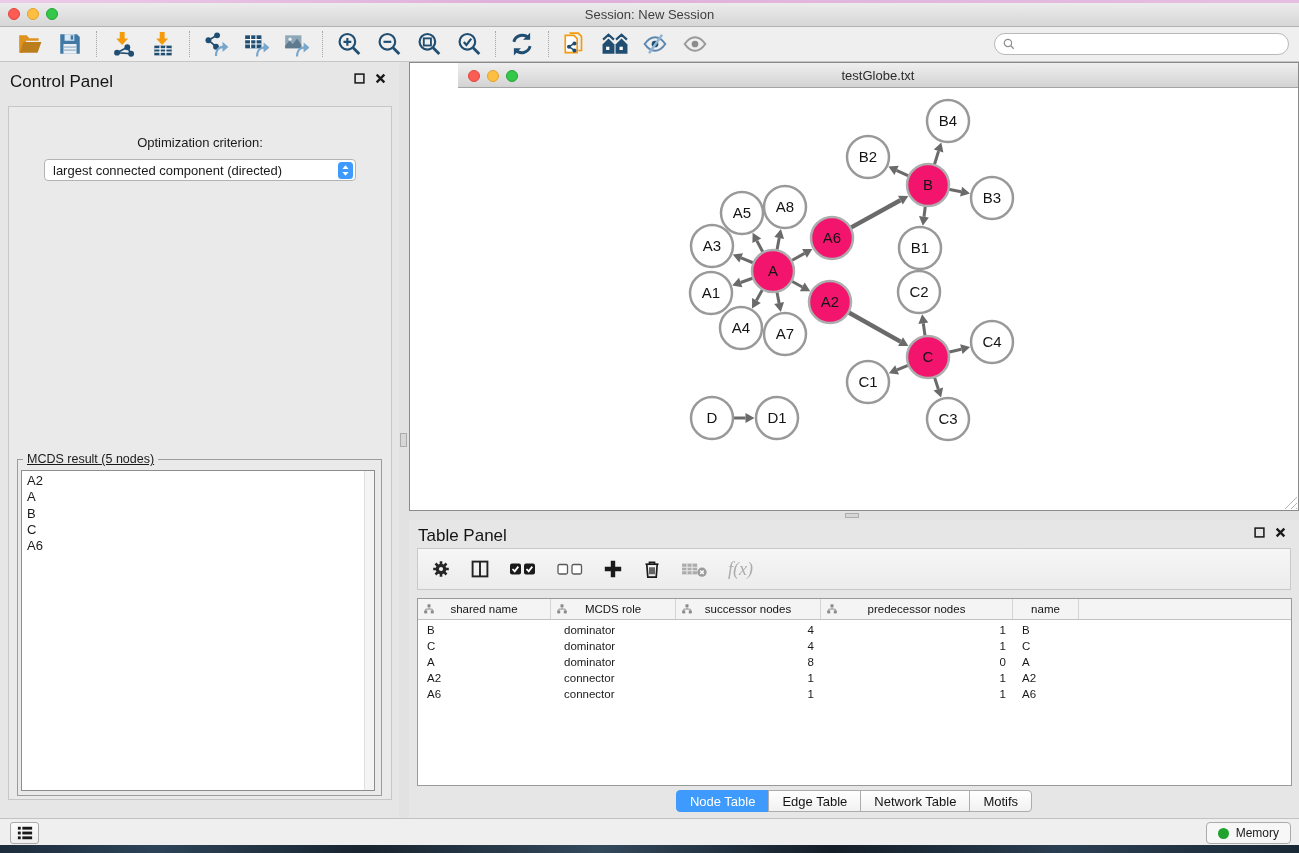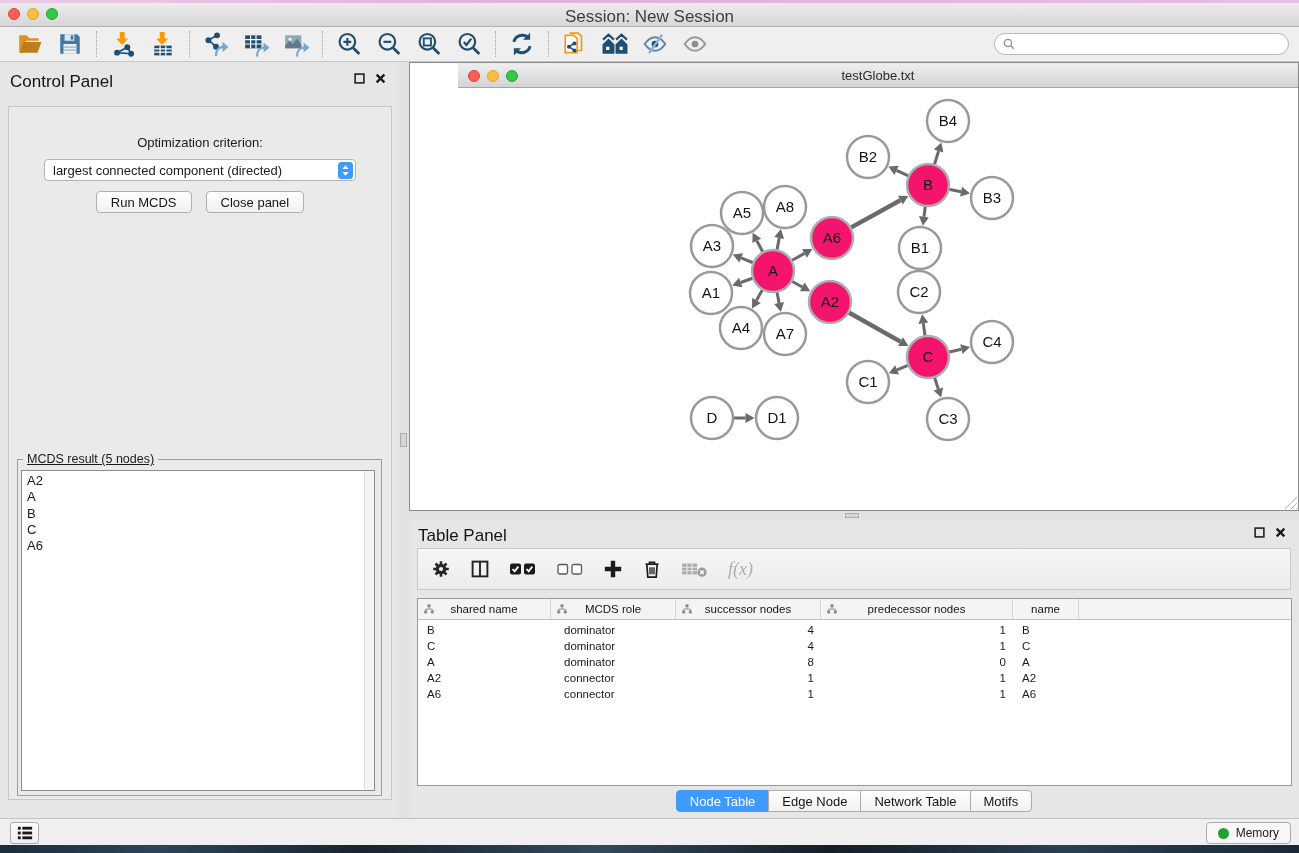--- a/index.html
+++ b/index.html
@@ -10,21 +10,21 @@
   
   .titlebar { position:absolute; left:0; top:0; width:1299px; height:27px;
               background:linear-gradient(#EFEFEF,#D6D6D6); border-bottom:1px solid #B2B2B2; }
   .pinkstrip { position:absolute; top:0; left:0; right:0; height:3px;
                background:linear-gradient(90deg,#ECCBE8,#DFB0DA 40%,#E5BEE1); }
   .lights { position:absolute; left:8px; top:8px; display:flex; gap:7px; }
   .light { width:12px; height:12px; border-radius:50%; }
   .light.red { background:#FB5D55; border:1px solid #E2443E; }
   .light.yellow { background:#FDBE41; border:1px solid #E0A32E; }
   .light.green { background:#34C84A; border:1px solid #24A434; }
-  .tb-title { position:absolute; left:0; width:100%; text-align:center; top:7px; font-size:17px; color:#3E3E3E; }
+  .tb-title { position:absolute; left:0; width:100%; text-align:center; top:7px; font-size:13px; color:#3E3E3E; }
 
   
   .toolbar { position:absolute; top:27px; left:0; width:1299px; height:35px; background:#EFEFEF;
              border-bottom:1px solid #C6C6C6; display:flex; align-items:center; padding:0 4px; }
   .tb-icons { display:flex; align-items:center; }
   .tb-group { display:flex; align-items:center; gap:14px; padding:0 13px; }
   .tb-sep { width:1px; height:26px; border-left:1px dotted #A6A6A6; }
   .tb-icon { width:26px; height:26px; cursor:pointer; }
   .tb-icon svg { width:100%; height:100%; }
   .search-wrap { margin-left:auto; margin-right:6px; position:relative; }
@@ -316,24 +316,20 @@
     <div class="opt-label">Optimization criterion:</div>
     <div class="combo">
       <span>largest connected component (directed)</span>
       <span class="combo-stepper">
         <svg viewBox="0 0 15 17">
             <rect width="15" height="17" rx="3.5" fill="#3E9BFD"></rect>
             <path d="M7.5 3.2L10.6 7H4.4z" fill="#fff"></path>
             <path d="M7.5 13.8L4.4 10h6.2z" fill="#fff"></path>
           </svg>
       </span>
-    </div>
-    <div class="btn-row">
-      <button class="push-btn">Run MCDS</button>
-      <button class="push-btn">Close panel</button>
     </div>
     <div class="result-group">
       <div class="result-legend">MCDS result (5 nodes)</div>
       <div class="result-list" id="result-list">
           <div>A2</div>
           <div>A</div>
           <div>B</div>
           <div>C</div>
           <div>A6</div>
         </div>
@@ -646,21 +642,21 @@
           <div class="td al" style="width: 133px; padding: 0px 0px 0px 9px;">A6</div>
           <div class="td al" style="width: 125px; padding: 0px 0px 0px 13px;">connector</div>
           <div class="td ar" style="width: 145px; padding: 0px 7px 0px 0px;">1</div>
           <div class="td ar" style="width: 192px; padding: 0px 7px 0px 0px;">1</div>
           <div class="td al" style="width: 66px; padding: 0px 0px 0px 9px;">A6</div>
         </div>
       </div>
   </div>
   <div class="tp-tabs" id="tp-tabs">
       <div class="seg-btn first active">Node Table</div>
-      <div class="seg-btn">Edge Node</div>
+      <div class="seg-btn">Edge Table</div>
       <div class="seg-btn">Network Table</div>
       <div class="seg-btn last">Motifs</div>
     </div>
 </div>
 
 <div class="statusbar">
   <div class="list-btn">
     <span>
       <svg viewBox="0 0 20 18" width="18" height="16">
           <g fill="#1A1A1A">

